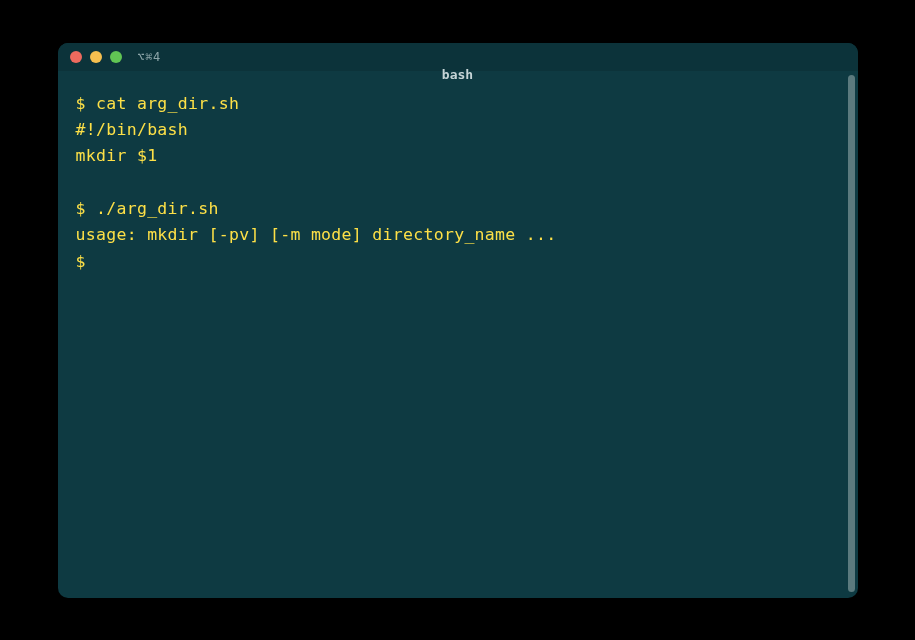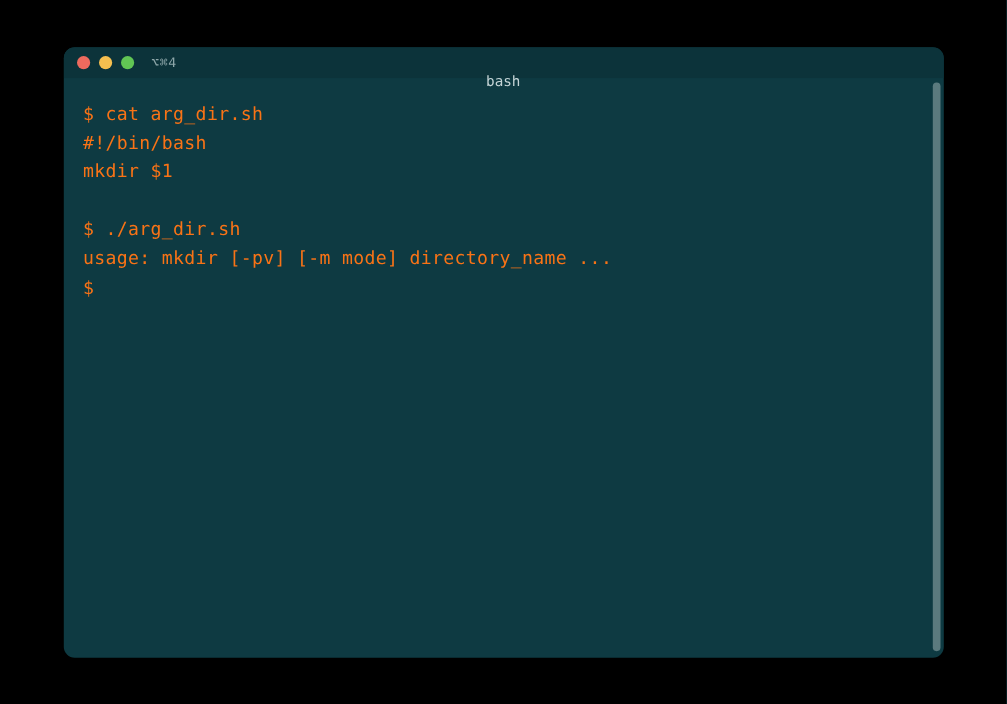--- a/index.html
+++ b/index.html
@@ -71,33 +71,33 @@
       font-weight: 500;
       letter-spacing: 0.5px;
     }
     
     .window-title {
       position: absolute;
       left: 50%;
       transform: translateX(-50%);
       color: #c5d4d6;
       font-size: 13px;
-      font-weight: 400;
+      font-weight: 700;
       margin-top: 36px;
     }
     
     .terminal-body {
       flex: 1;
       padding: 20px 18px;
       position: relative;
       overflow: hidden;
     }
     
     .terminal-content {
-      color: #f97316;
+      color: #fde047;
       font-size: 16.5px;
       line-height: 1.6;
       white-space: pre;
       font-family: "SF Mono", "Monaco", "Menlo", "Consolas", monospace;
       letter-spacing: 0.3px;
     }
     
     .scrollbar {
       position: absolute;
       right: 3px;

